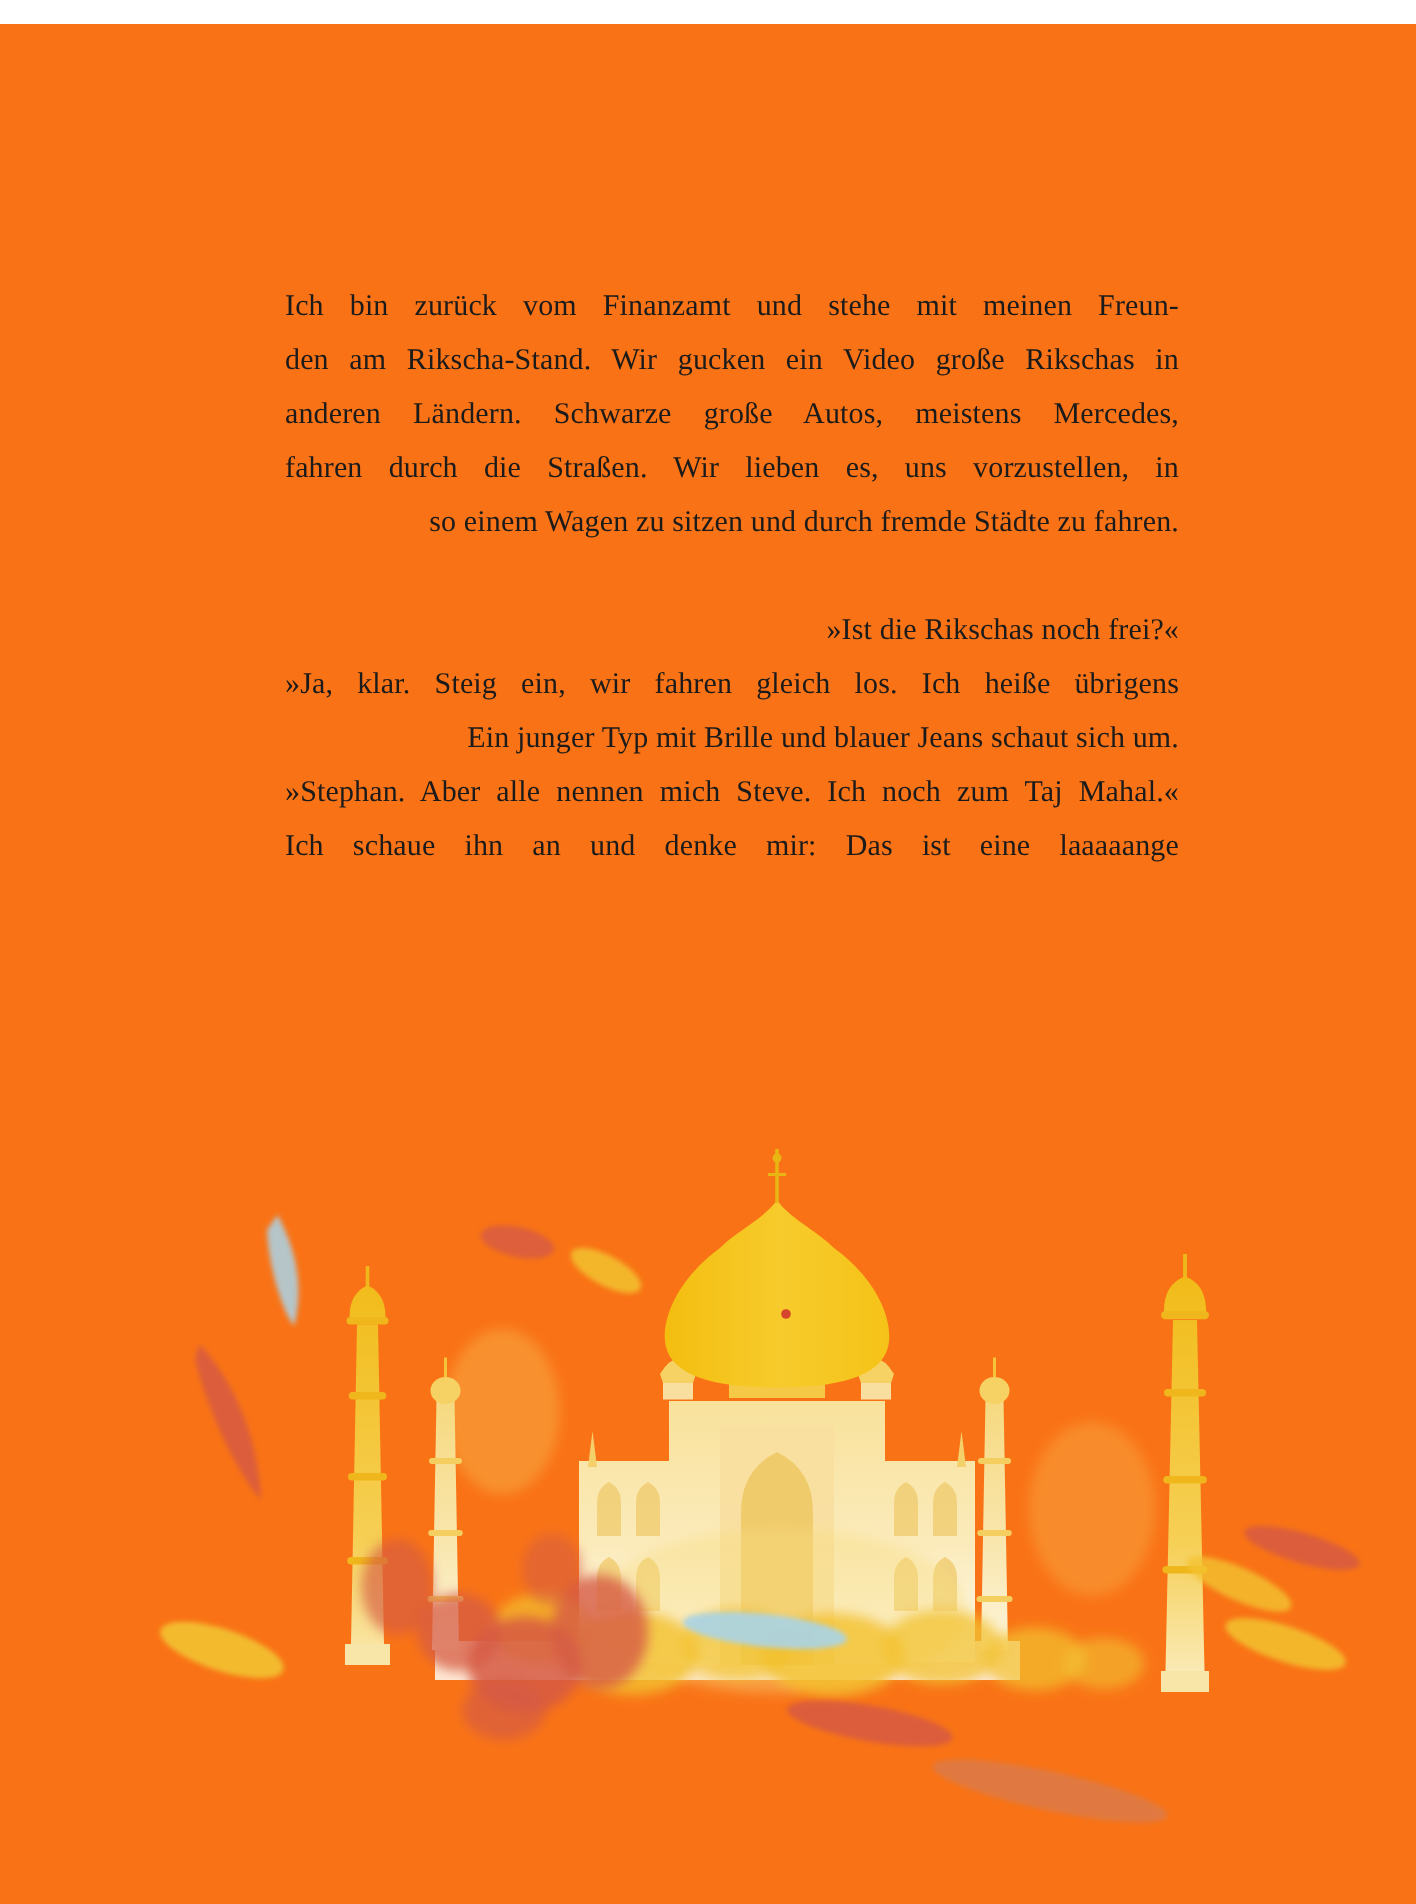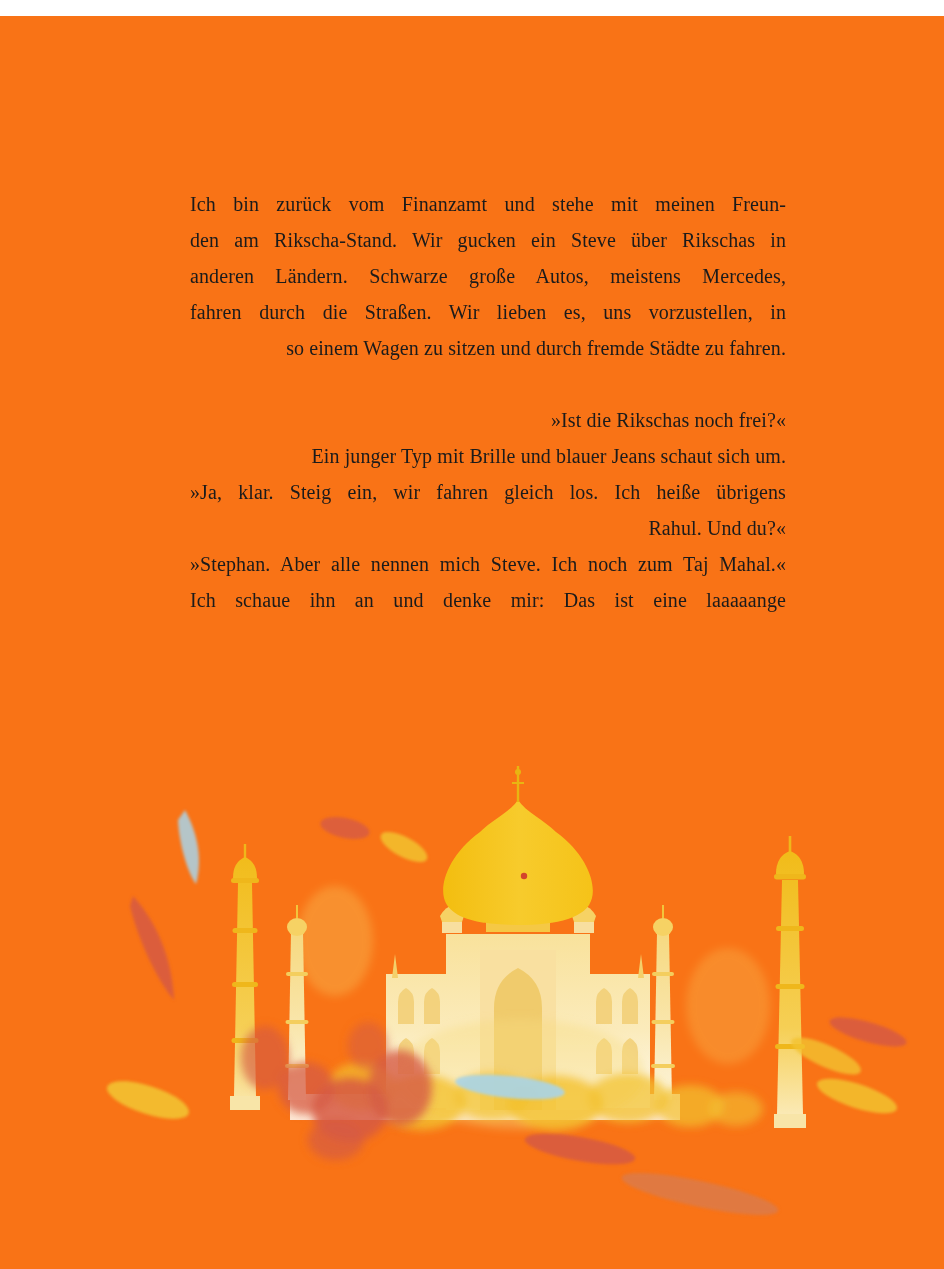--- a/index.html
+++ b/index.html
@@ -47,28 +47,27 @@
   .c-blue   { fill: #a9d4e8; }
   .c-yellow { fill: #f2c230; }
 </style>
 </head>
 <body>
 
 <div class="page">
 
   <div class="text-block">
     <div class="tl j">Ich bin zurück vom Finanzamt und stehe mit meinen Freun-</div>
-    <div class="tl j">den am Rikscha-Stand. Wir gucken ein Steve über Rikschas in</div>
+    <div class="tl j">den am Rikscha-Stand. Wir gucken ein Video große Rikschas in</div>
     <div class="tl j">anderen Ländern. Schwarze große Autos, meistens Mercedes,</div>
     <div class="tl j">fahren durch die Straßen. Wir lieben es, uns vorzustellen, in</div>
     <div class="tl">so einem Wagen zu sitzen und durch fremde Städte zu fahren.</div>
     <div class="tl gap">»Ist die Rikschas noch frei?«</div>
+    <div class="tl j">»Ja, klar. Steig ein, wir fahren gleich los. Ich heiße übrigens</div>
     <div class="tl">Ein junger Typ mit Brille und blauer Jeans schaut sich um.</div>
-    <div class="tl j">»Ja, klar. Steig ein, wir fahren gleich los. Ich heiße übrigens</div>
-    <div class="tl">Rahul. Und du?«</div>
     <div class="tl j">»Stephan. Aber alle nennen mich Steve. Ich noch zum Taj Mahal.«</div>
     <div class="tl j">Ich schaue ihn an und denke mir: Das ist eine laaaaange</div>
   </div>
 
   <div class="illustration">
     <svg viewBox="0 0 810 480" width="810" height="480" aria-hidden="true">
       <defs>
         <linearGradient id="gBldg" gradientUnits="userSpaceOnUse" x1="0" y1="150" x2="0" y2="375">
           <stop offset="0" stop-color="#F8DF92"></stop>
           <stop offset="0.55" stop-color="#FBEBBB"></stop>

